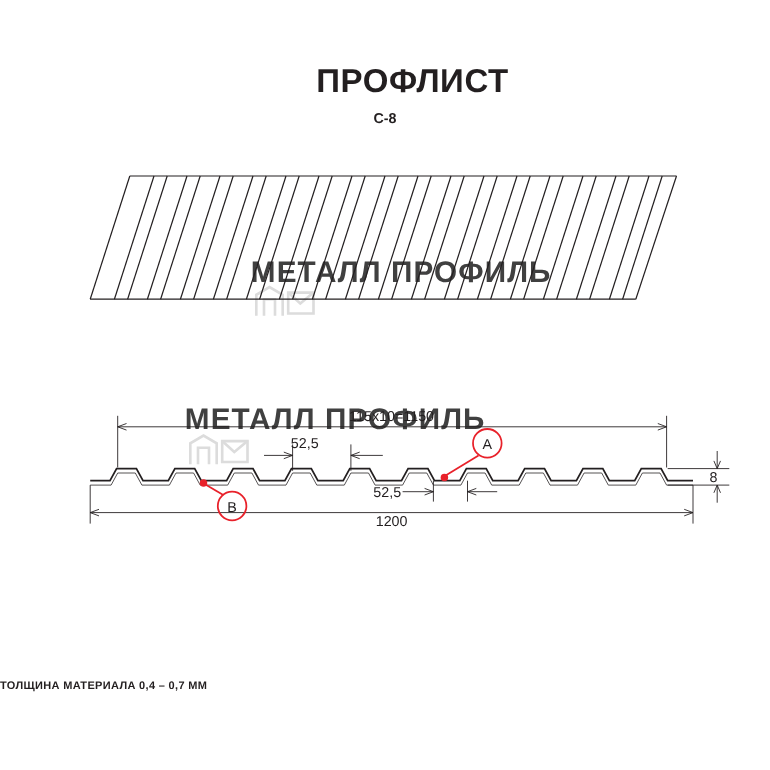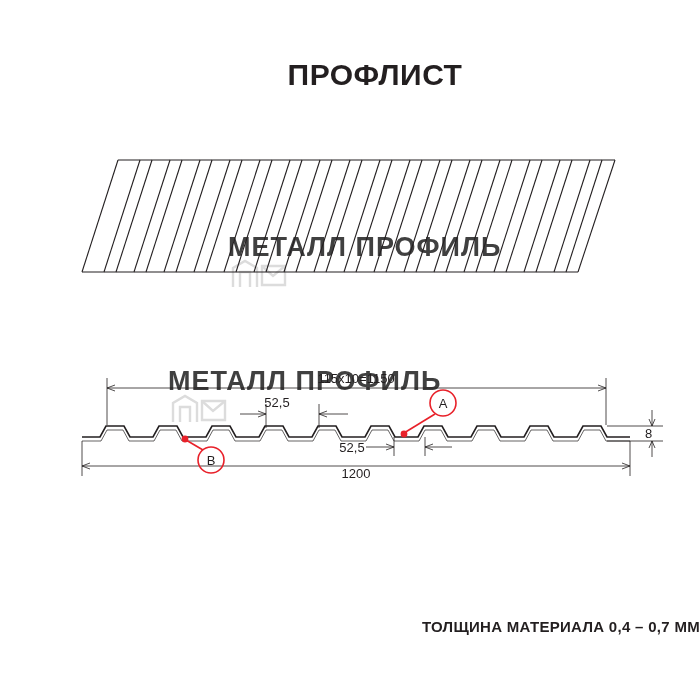--- a/index.html
+++ b/index.html
@@ -40,22 +40,22 @@
     text-align: center;
     font-size: 13px;
     font-weight: bold;
     color: #231f20;
   }
   .footnote {
     position: absolute;
     top: 618px;
     left: 0;
     width: 700px;
-    text-align: right;
-    font-size: 15px;
+    text-align: left;
+    font-size: 10px;
     font-weight: bold;
     color: #231f20;
     letter-spacing: 0.3px;
   }
   .drawing {
     position: absolute;
     top: 0;
     left: 0;
     width: 700px;
     height: 700px;
@@ -86,20 +86,21 @@
   }
   .wm-logo-1 { top: 258px; left: 228px; }
   .wm-logo-2 { top: 393px; left: 168px; }
 </style>
 </head>
 <body>
 
 <div id="page">
 
   <div class="title">ПРОФЛИСТ</div>
+  <div class="subtitle">C-8</div>
 
   <div class="wm wm-1">МЕТАЛЛ ПРОФИЛЬ</div>
   <div class="wm wm-2">МЕТАЛЛ ПРОФИЛЬ</div>
 
   <svg class="wm-logo wm-logo-1" width="62" height="34" viewBox="0 0 62 34">
     <g fill="none" stroke="#dcdcdc" stroke-width="2.4">
       <path d="M5 29 L5 10 L17 3 L29 10 L29 29"></path>
       <path d="M12 29 L12 14 L22 14 L22 29"></path>
       <path d="M34 8 L57 8 L57 27 L34 27 Z"></path>
       <path d="M34 8 L45 18 L57 8"></path>

